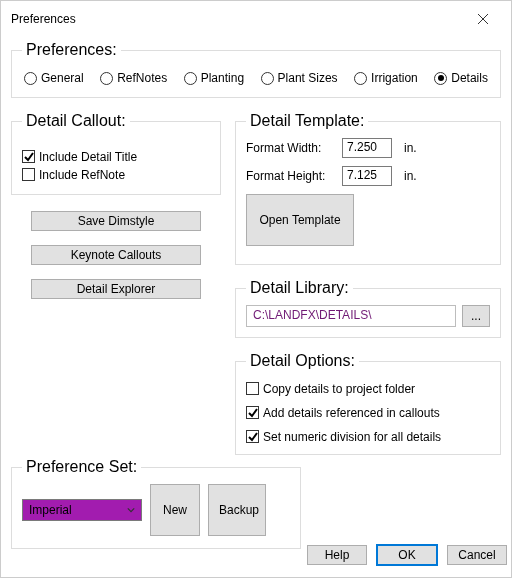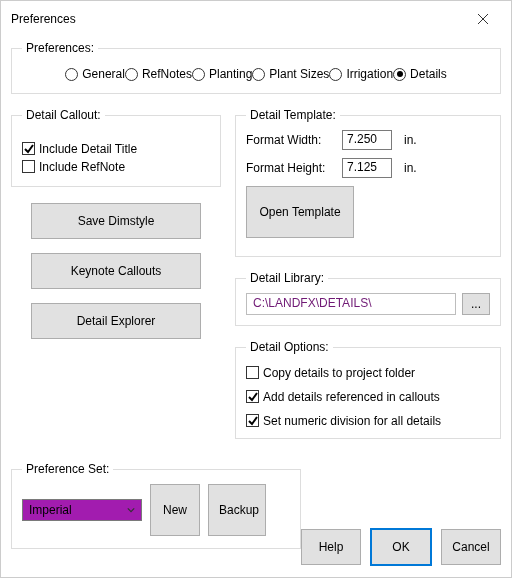--- a/index.html
+++ b/index.html
@@ -4,57 +4,57 @@
 <style>
   * { box-sizing: border-box; font-family: "Segoe UI", Tahoma, sans-serif; font-size: 12px; }
   body { margin: 0; background: #fff; color: #000; }
   .window { width: 512px; height: 578px; border: 1px solid #ccc; display: flex; flex-direction: column; background:#fff;}
   .titlebar { display: flex; align-items: center; justify-content: space-between; padding: 6px 10px 6px 10px; }
   .titlebar .title { font-size: 12px; }
   .close-x { width: 36px; height: 24px; display:flex; align-items:center; justify-content:center; }
   .close-x svg { width: 10px; height: 10px; stroke:#333; stroke-width:1;}
   .body { flex:1; padding: 0 10px 10px 10px; position:relative;}
   fieldset { border:1px solid #ddd; border-radius:0; margin:0; padding:8px 10px 10px 10px;}
-  fieldset > legend { padding:0 4px; color:#000; font-size:12px;}
+  fieldset > legend { padding:0 4px; color:#000; font-size:16px;}
   .tabs-fs { margin-top: 4px; }
-  .tabs-row { display:flex; align-items:center; justify-content:center; padding:4px 2px 2px 2px;}
+  .tabs-row { display:flex; align-items:center; justify-content:space-between; padding:4px 2px 2px 2px;}
   .radio { display:flex; align-items:center; gap:4px; }
   .radio .circ { width:13px; height:13px; border:1px solid #333; border-radius:50%; display:flex; align-items:center; justify-content:center; background:#fff;}
   .radio.selected .circ::after { content:""; width:6px; height:6px; border-radius:50%; background:#000; display:block;}
   .columns { display:flex; gap:14px; margin-top:14px; }
   .col-left { width:210px; display:flex; flex-direction:column; gap:12px;}
   .col-right { flex:1; display:flex; flex-direction:column; gap:14px;}
   .callout-fs { padding:10px 10px 12px 10px;}
   .highlight-box { border:5px solid #ef3d74; padding:6px 8px 10px 8px; }
   .arrow-label { margin-bottom:6px; }
   .swatches { display:flex; gap:8px; }
   .swatch { width:44px; height:40px; background:#1e2730; }
   .chk-row { display:flex; align-items:flex-start; gap:4px; margin-top:10px;}
   .chk { width:13px; height:13px; border:1px solid #333; background:#fff; display:flex; align-items:center; justify-content:center;}
   .chk.checked svg { width:10px; height:10px; stroke:#000; stroke-width:2; fill:none;}
-  .btn { background:#e1e1e1; border:1px solid #adadad; padding:10px 0; text-align:center; cursor:default;}
+  .btn { background:#e1e1e1; border:1px solid #adadad; padding:2px 0; text-align:center; cursor:default;}
   .btn.small { padding:18px 10px; width:auto; display:inline-block;}
   .btn-wide { width:170px; margin:0 auto;}
   .left-btns { display:flex; flex-direction:column; gap:14px; align-items:center; margin-top:4px;}
   .template-fs .row { display:flex; align-items:center; gap:8px; margin-bottom:8px;}
   .template-fs label.lbl { width:88px;}
   .num-input { width:50px; height:20px; border:1px solid #7a7a7a; padding:1px 4px; background:#fff;}
   .unit { margin-left:4px;}
   .open-tpl-row { margin-top:4px;}
   .library-fs .lib-row { display:flex; gap:6px; align-items:center;}
   .path-input { flex:1; height:22px; border:1px solid #bdbdbd; background:#fff; color:#701a75; padding:2px 6px; overflow:hidden; white-space:nowrap;}
   .browse-btn { width:28px; height:22px; background:#e1e1e1; border:1px solid #adadad; display:flex; align-items:center; justify-content:center;}
   .options-fs .chk-row { margin-top:4px; margin-bottom:10px;}
   .options-fs { padding-bottom:0;}
   .prefset-fs { position:absolute; left:10px; bottom:28px; width:290px; padding:8px 10px 12px 10px;}
   .prefset-row { display:flex; gap:8px; align-items:center;}
   .combo { width:120px; height:22px; border:1px solid #7a7a7a; background:#a21caf; display:flex; align-items:center; justify-content:space-between; padding:0 4px 0 6px;}
   .combo .chev { width:12px; display:flex; justify-content:center;}
   .combo .chev svg { width:8px; height:8px; stroke:#333; stroke-width:1.5; fill:none;}
-  .bottom-btns { position:absolute; right:10px; bottom:12px; display:flex; gap:10px;}
+  .bottom-btns { position:absolute; right:4px; bottom:12px; display:flex; gap:10px;}
   .bottom-btns .btn { width:60px;}
   .bottom-btns .btn.default { border:1px solid #0078d7; outline:1px solid #0078d7;}
   .lbl-plain { color:#000;}
 </style>
 </head>
 <body>
 
 <div class="window">
   <div class="titlebar">
     <span class="title">Preferences</span>

